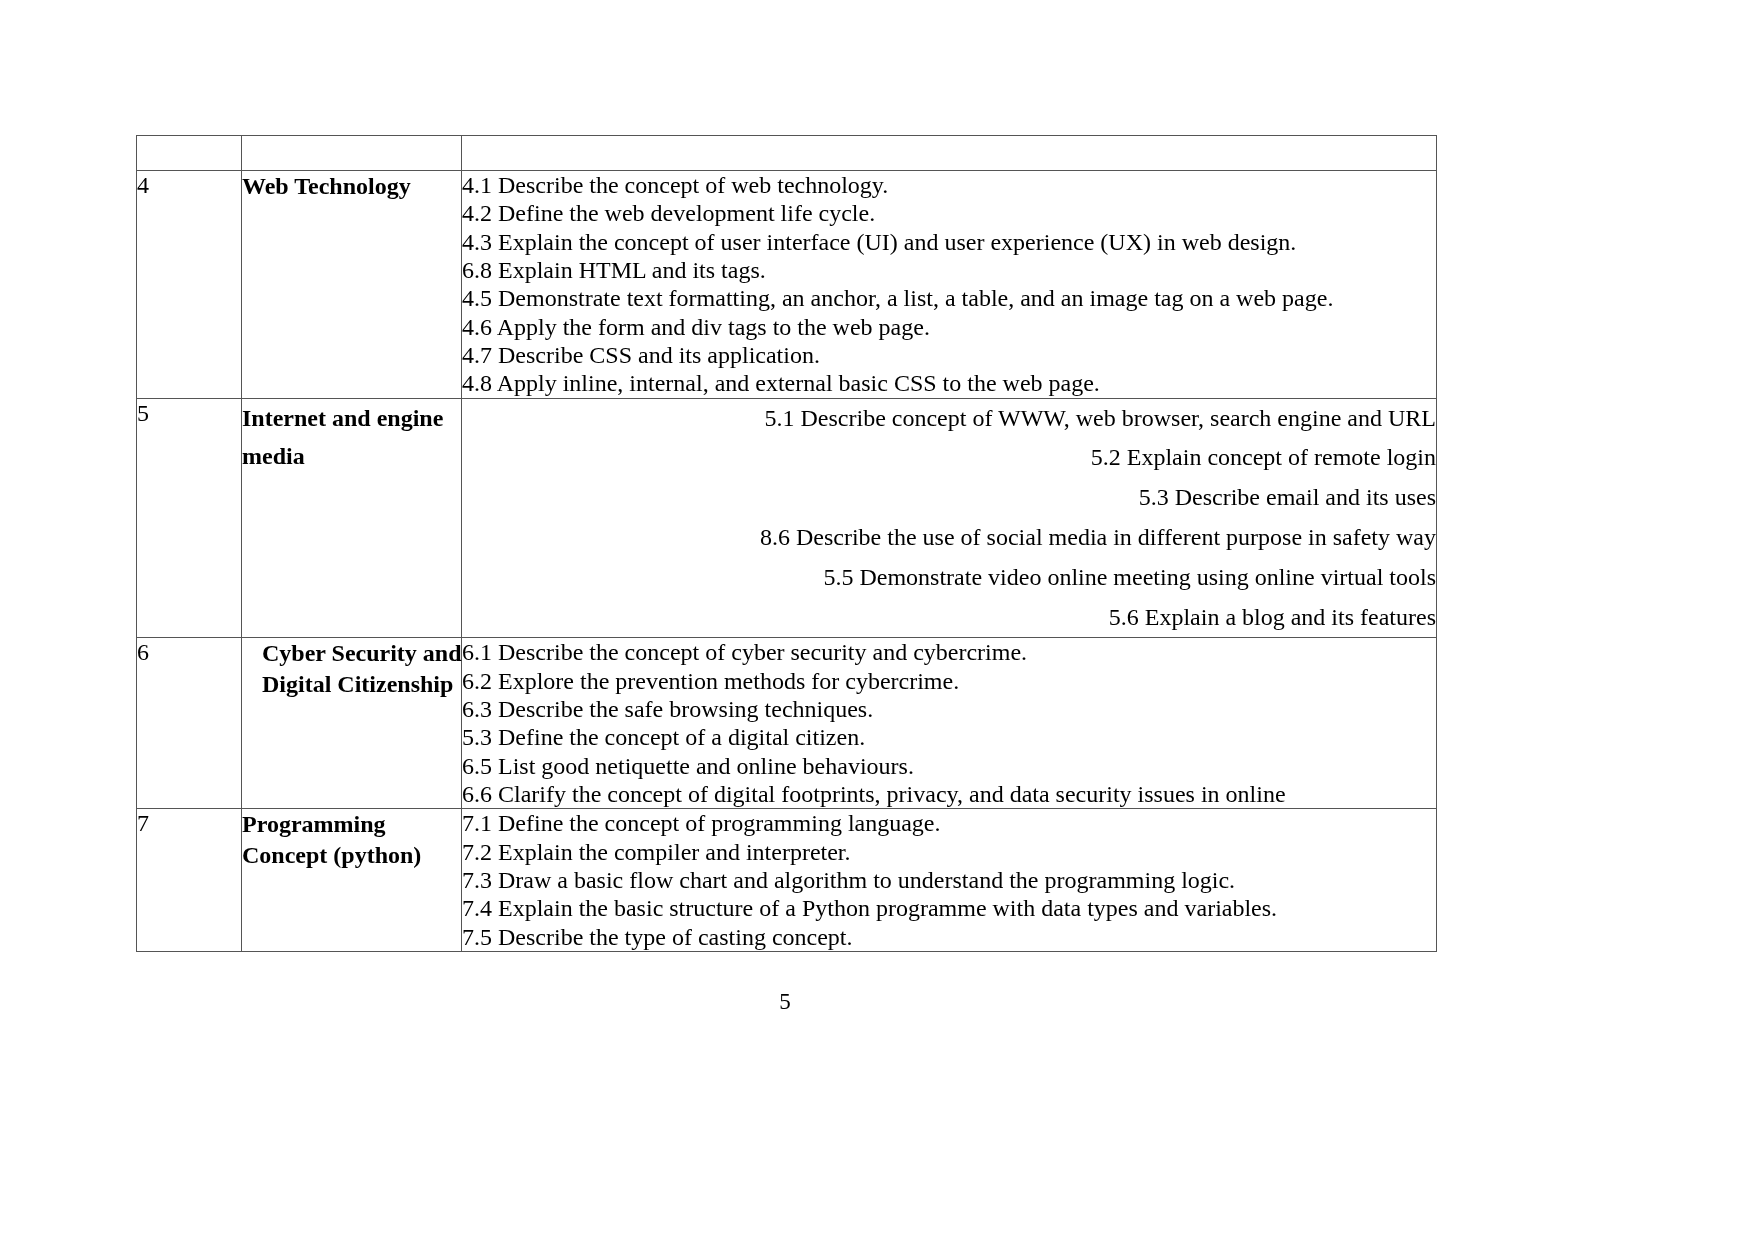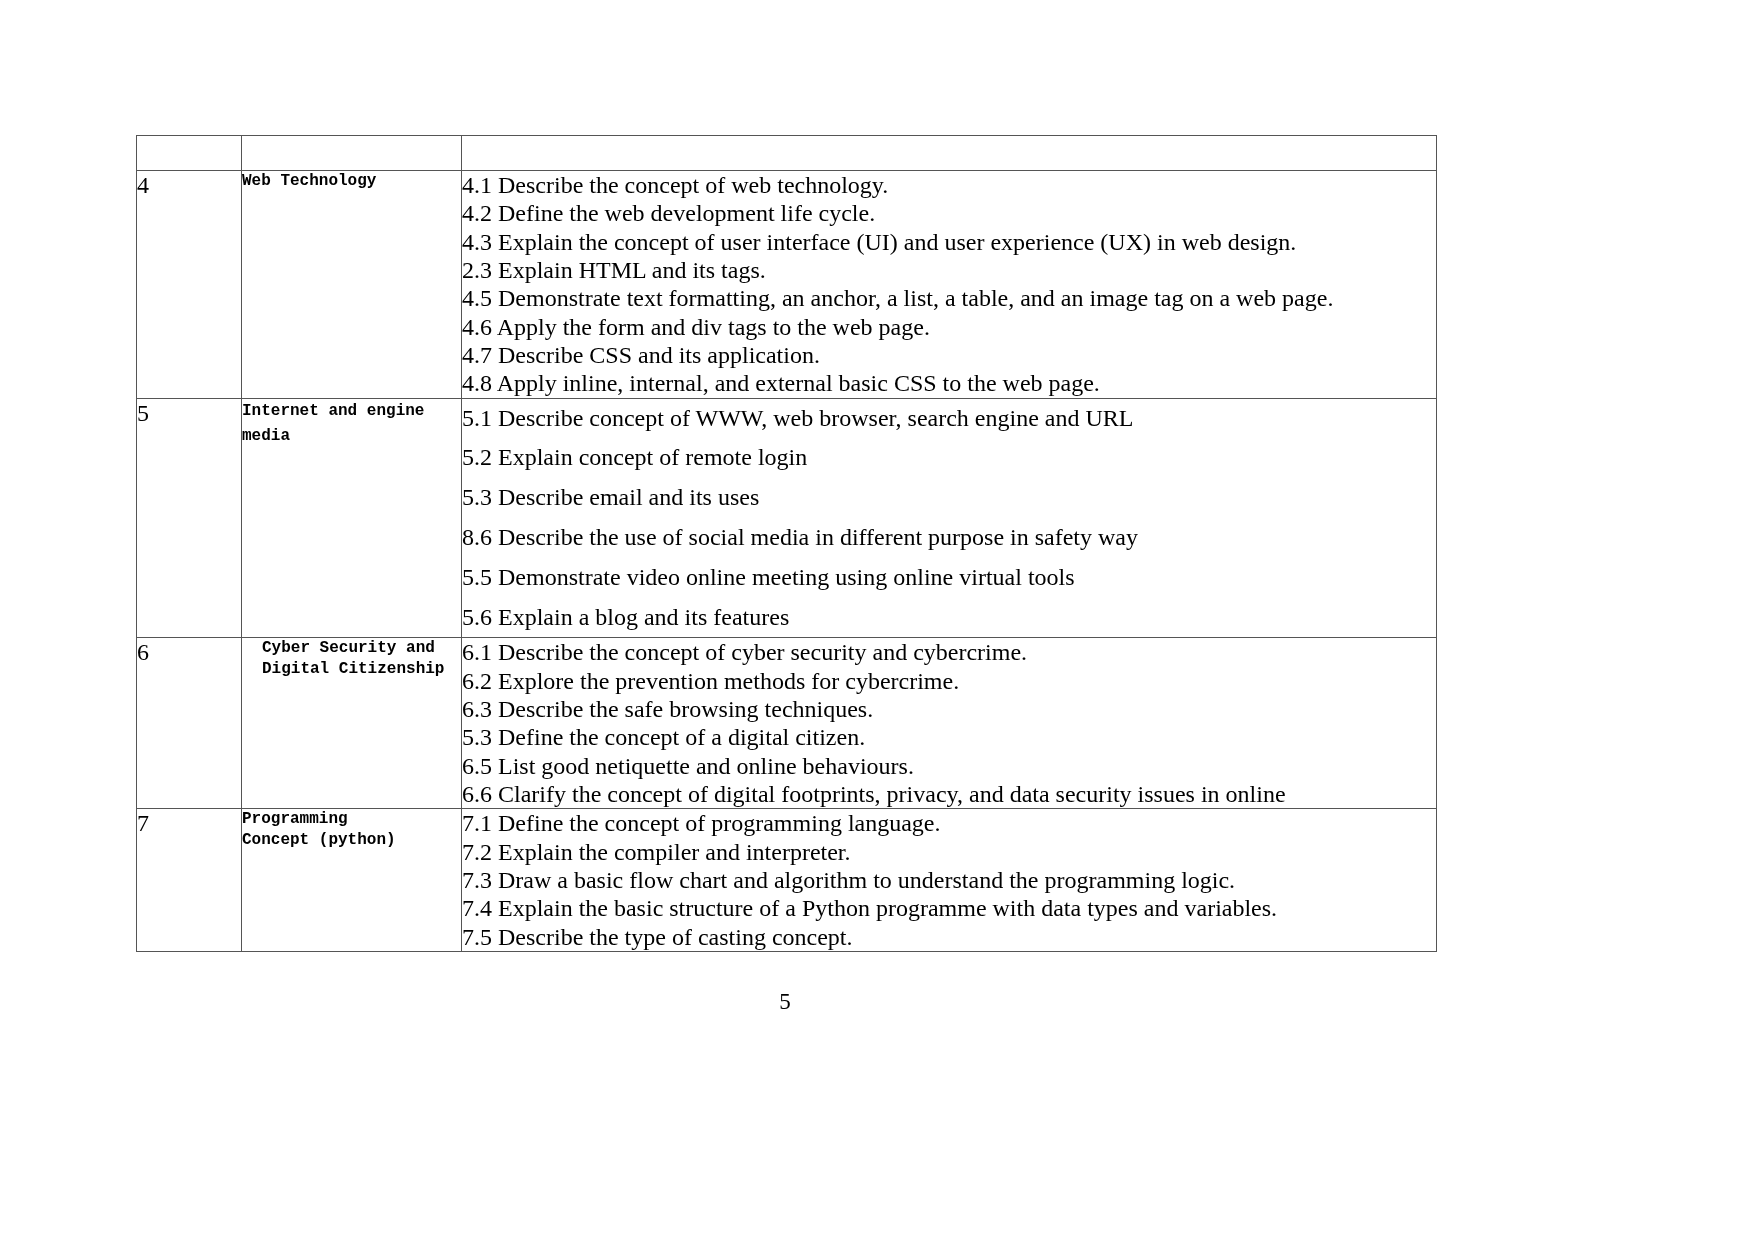--- a/index.html
+++ b/index.html
@@ -47,43 +47,43 @@
 
   
   .num-cell {
     font-size: 24px;
     line-height: 1.18;
     padding: 8px 0 0 9px;
   }
 
   
   .title-cell {
-    font-size: 16px;
+    font-size: 24px;
     font-weight: bold;
     line-height: 1.28;
     padding: 8px 8px 0 14px;
-    font-family: Liberation Mono, monospace;
   }
   .title-cell.indented {
     padding-left: 20px;
   }
   .title-cell.loose {
     line-height: 1.62;
   }
   .title-line { display: block; white-space: nowrap; }
 
   
   .body-cell {
     font-size: 24px;
     line-height: 1.18;
     padding: 8px 6px 0 10px;
     margin-top: 11px;
   }
   .body-cell.loose {
     line-height: 1.66;
+    text-align: right;
   }
   .body-line {
     display: block;
     white-space: nowrap;
   }
   .cell-pad-bottom-lg { padding-bottom: 62px; }
   .cell-pad-bottom-xl { padding-bottom: 66px; }
   .cell-pad-bottom-sm { padding-bottom: 4px; }
 
   .page-number {
@@ -115,21 +115,21 @@
         </tr>
         <tr>
           <td class="num-cell">4</td>
           <td class="title-cell">
             <span class="title-line">Web Technology</span>
           </td>
           <td class="body-cell cell-pad-bottom-lg">
             <span class="body-line">4.1 Describe the concept of web technology.</span>
             <span class="body-line">4.2 Define the web development life cycle.</span>
             <span class="body-line">4.3 Explain the concept of user interface (UI) and user experience (UX) in web design.</span>
-            <span class="body-line">2.3 Explain HTML and its tags.</span>
+            <span class="body-line">6.8 Explain HTML and its tags.</span>
             <span class="body-line">4.5 Demonstrate text formatting, an anchor, a list, a table, and an image tag on a web page.</span>
             <span class="body-line">4.6 Apply the form and div tags to the web page.</span>
             <span class="body-line">4.7 Describe CSS and its application.</span>
             <span class="body-line">4.8 Apply inline, internal, and external basic CSS to the web page.</span>
           </td>
         </tr>
         <tr>
           <td class="num-cell">5</td>
           <td class="title-cell loose">
             <span class="title-line">Internet and engine</span>

